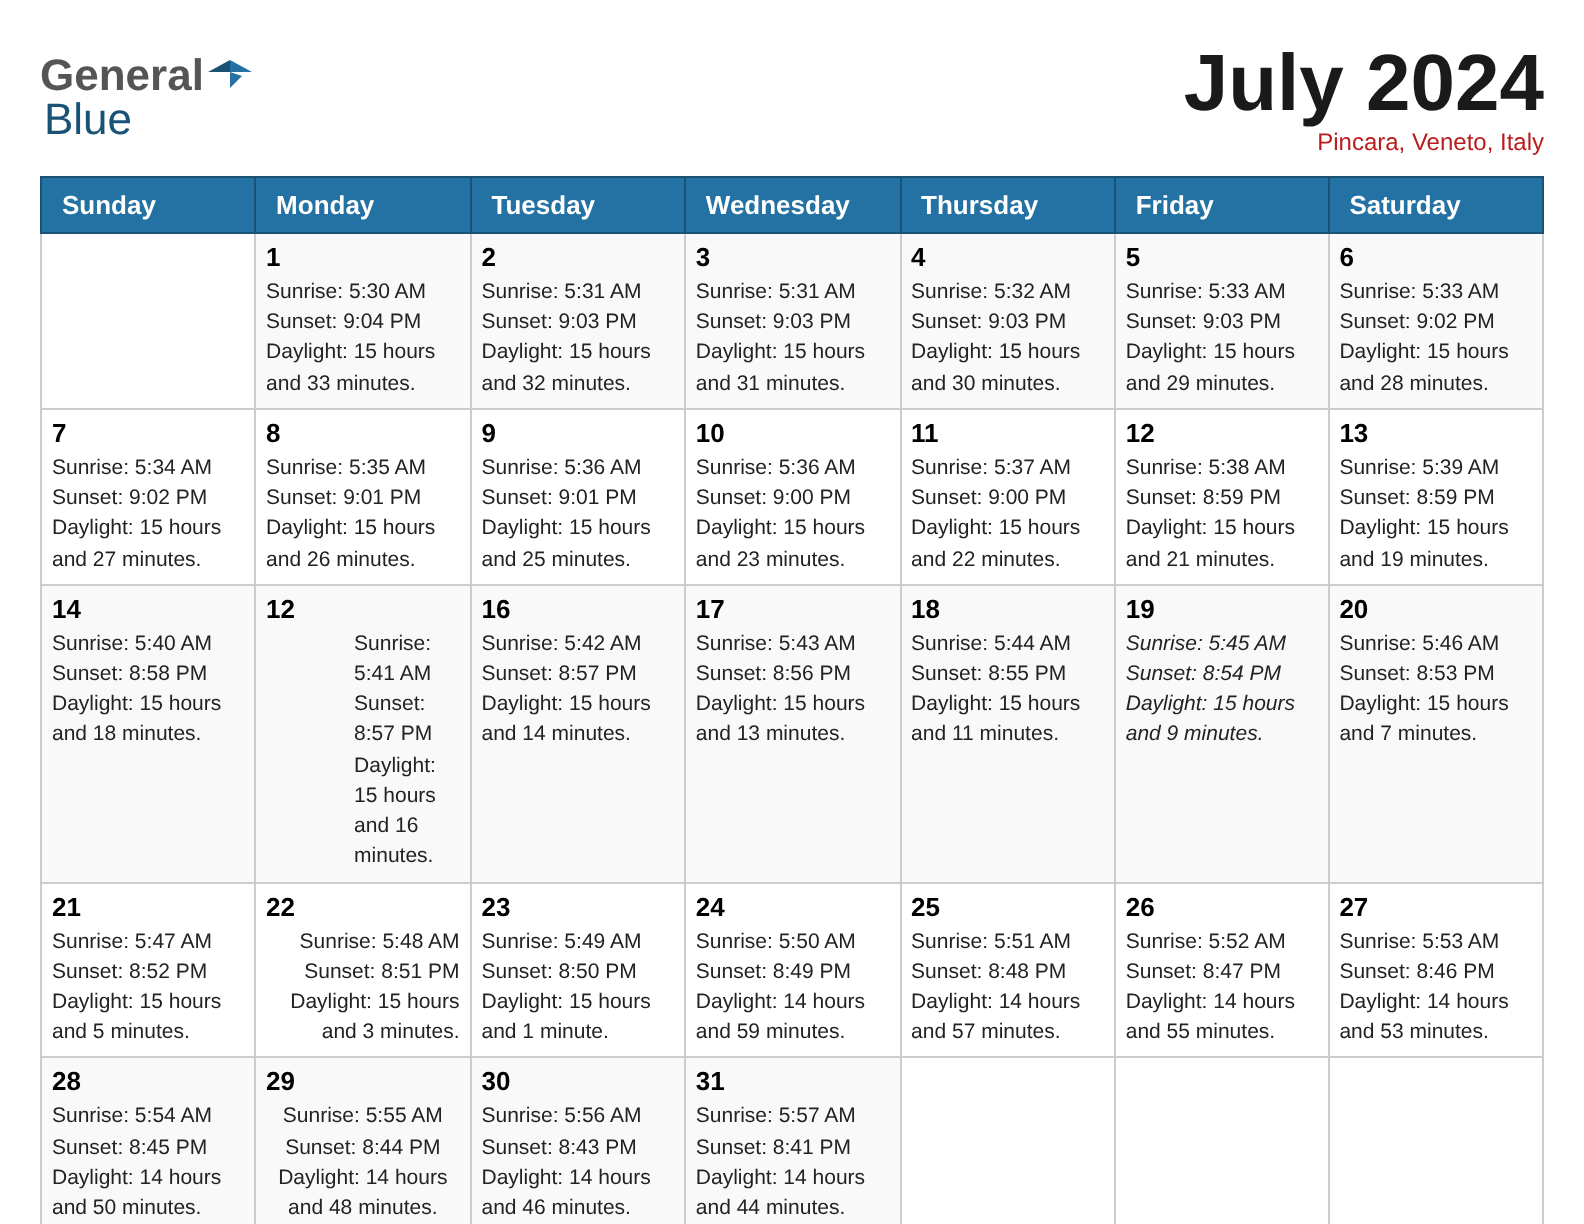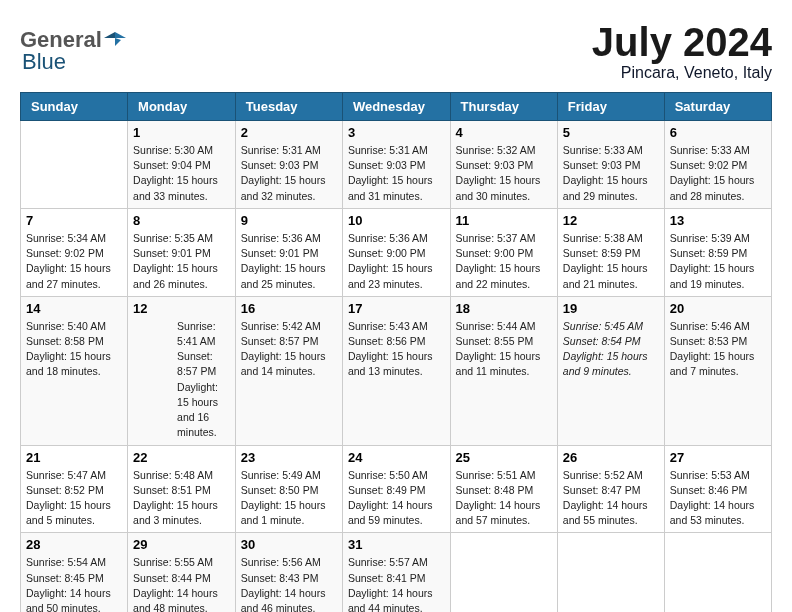--- a/index.html
+++ b/index.html
@@ -24,22 +24,22 @@
     .title-block {
       text-align: right;
     }
     .title-month {
       font-size: 40px;
       font-weight: bold;
       color: #1a1a1a;
       line-height: 1.1;
     }
     .title-location {
-      font-size: 16px;
-      color: #0f172a;
+      font-size: 12px;
+      color: #b91c1c;
     }
     table {
       width: 100%;
       border-collapse: collapse;
       font-size: 11px;
     }
     thead tr th {
       background-color: #2471a3;
       color: #fff;
       padding: 6px 10px;
@@ -259,21 +259,21 @@
       <tr>
         <td>
           <div class="cell-date">21</div>
           <div class="cell-info" style="white-space: pre-line;">Sunrise: 5:47 AM
 Sunset: 8:52 PM
 Daylight: 15 hours
 and 5 minutes.</div>
         </td>
         <td>
           <div class="cell-date">22</div>
-          <div class="cell-info" style="white-space: pre-line;">Sunrise: 5:48 AM
+          <div class="cell-info" style="white-space: pre-line; text-align: right;">Sunrise: 5:48 AM
 Sunset: 8:51 PM
 Daylight: 15 hours
 and 3 minutes.</div>
         </td>
         <td>
           <div class="cell-date">23</div>
           <div class="cell-info" style="white-space: pre-line;">Sunrise: 5:49 AM
 Sunset: 8:50 PM
 Daylight: 15 hours
 and 1 minute.</div>
@@ -310,21 +310,21 @@
       <tr>
         <td>
           <div class="cell-date">28</div>
           <div class="cell-info" style="white-space: pre-line;">Sunrise: 5:54 AM
 Sunset: 8:45 PM
 Daylight: 14 hours
 and 50 minutes.</div>
         </td>
         <td>
           <div class="cell-date">29</div>
-          <div class="cell-info" style="white-space: pre-line;">Sunrise: 5:55 AM
+          <div class="cell-info" style="white-space: pre-line; text-align: center;">Sunrise: 5:55 AM
 Sunset: 8:44 PM
 Daylight: 14 hours
 and 48 minutes.</div>
         </td>
         <td>
           <div class="cell-date">30</div>
           <div class="cell-info" style="white-space: pre-line;">Sunrise: 5:56 AM
 Sunset: 8:43 PM
 Daylight: 14 hours
 and 46 minutes.</div>

